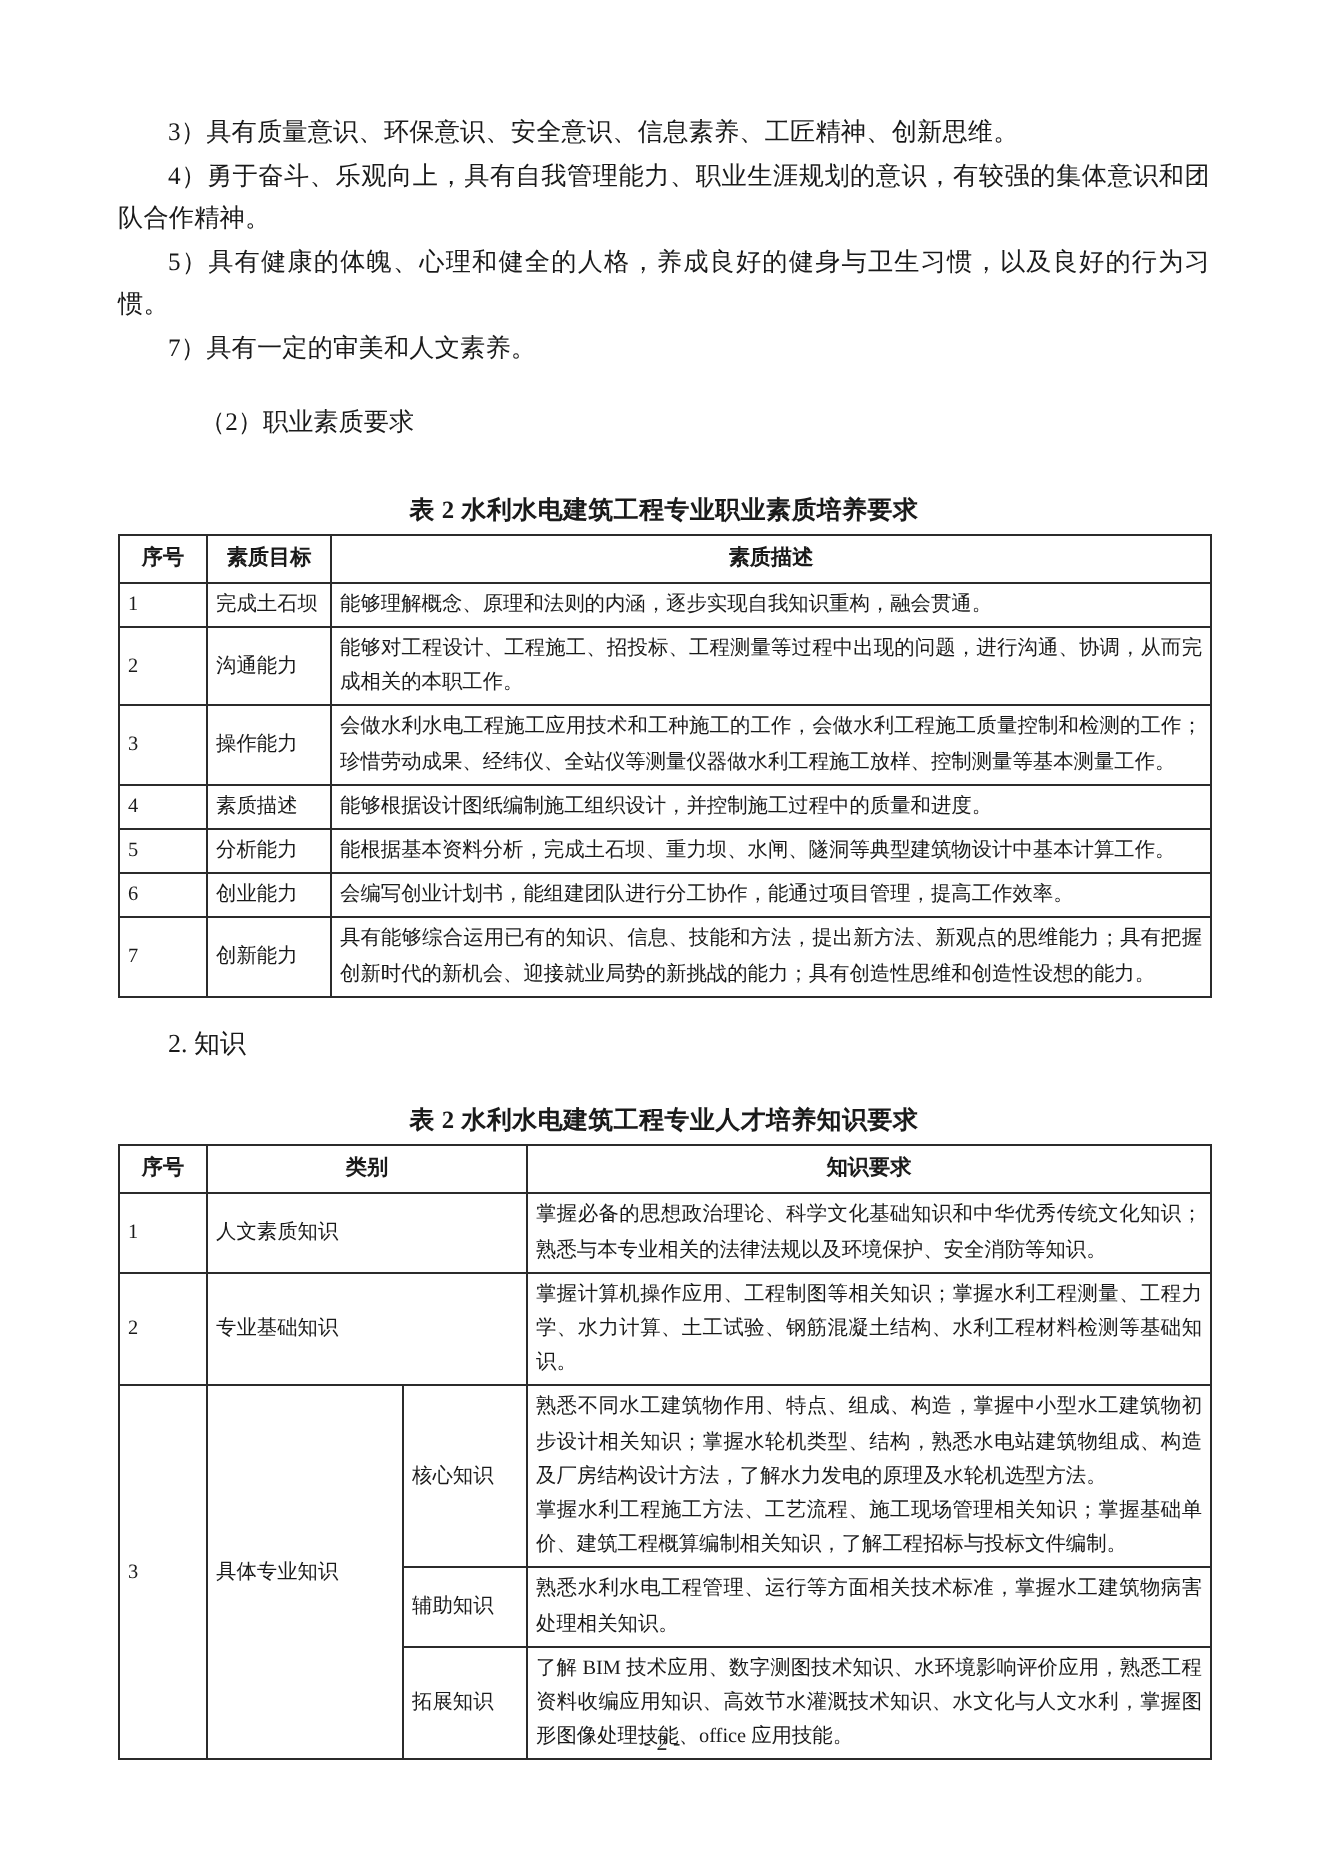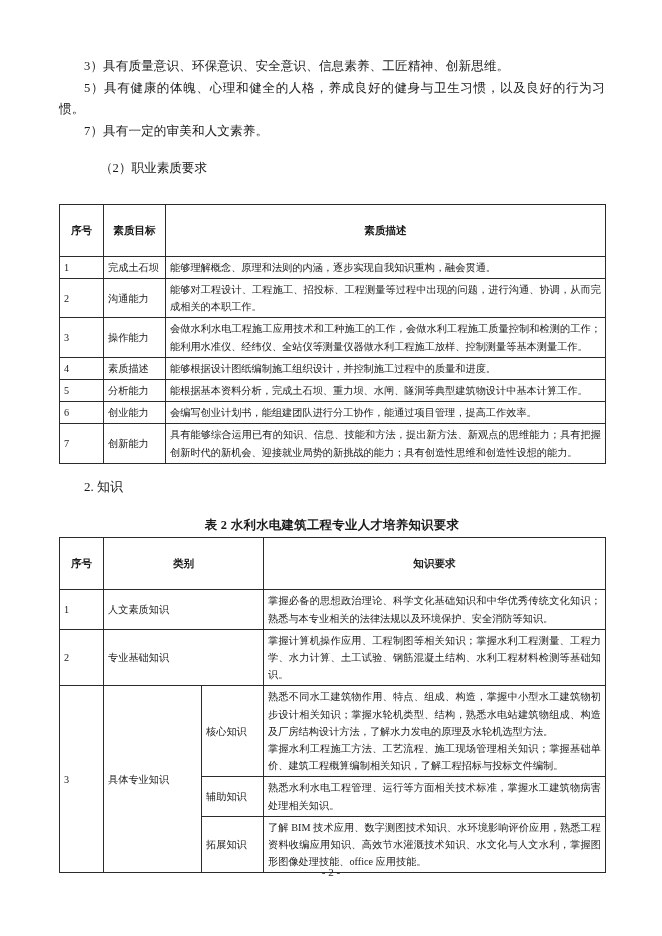--- a/index.html
+++ b/index.html
@@ -78,21 +78,21 @@
     vertical-align: middle;
     font-size: 10.2px;
     line-height: 17.2px;
     text-align: justify;
     text-justify: inter-ideograph;
   }
   table.doc-table th {
     font-weight: bold;
     text-align: center;
     font-size: 10.6px;
-    padding: 17px 4px;
+    padding: 3px 4px;
   }
   td.c-center {
     text-align: center;
   }
   td.c-desc {
     text-align: justify;
     text-justify: inter-ideograph;
     padding-left: 5px;
     padding-right: 5px;
   }
@@ -118,25 +118,27 @@
     font-family: "Liberation Serif", serif;
   }
 </style>
 </head>
 <body>
 
 <div class="page">
   <div class="content">
 
     <p class="para indent">3）具有质量意识、环保意识、安全意识、信息素养、工匠精神、创新思维。</p>
+    <p class="para indent">4）勇于奋斗、乐观向上，具有自我管理能力、职业生涯规划的意识，有较强的集体意识和团队合作精神。</p>
     <p class="para indent">5）具有健康的体魄、心理和健全的人格，养成良好的健身与卫生习惯，以及良好的行为习惯。</p>
     <p class="para indent">7）具有一定的审美和人文素养。</p>
     <p class="section-label">（2）职业素质要求</p>
 
     <div class="gap-6"></div>
+    <p class="table-caption">表 2   水利水电建筑工程专业职业素质培养要求</p>
     <div class="gap-2"></div>
 
     <table class="doc-table">
       <colgroup>
         <col style="width:44px">
         <col style="width:62px">
         <col style="width:440px">
       </colgroup>
       <thead>
         <tr>
@@ -152,21 +154,21 @@
           <td class="c-desc">能够理解概念、原理和法则的内涵，逐步实现自我知识重构，融会贯通。</td>
         </tr>
         <tr>
           <td class="c-center">2</td>
           <td class="c-center">沟通能力</td>
           <td class="c-desc">能够对工程设计、工程施工、招投标、工程测量等过程中出现的问题，进行沟通、协调，从而完成相关的本职工作。</td>
         </tr>
         <tr>
           <td class="c-center">3</td>
           <td class="c-center">操作能力</td>
-          <td class="c-desc">会做水利水电工程施工应用技术和工种施工的工作，会做水利工程施工质量控制和检测的工作；能利用水准仪、经纬仪、全站仪等测量仪器做水利工程施工放样、控制测量等基本测量工作。</td>
+          <td class="c-desc">会做水利水电工程施工应用技术和工种施工的工作，会做水利工程施工质量控制和检测的工作；珍惜劳动成果、经纬仪、全站仪等测量仪器做水利工程施工放样、控制测量等基本测量工作。</td>
         </tr>
         <tr>
           <td class="c-center">4</td>
           <td class="c-center">素质描述</td>
           <td class="c-desc">能够根据设计图纸编制施工组织设计，并控制施工过程中的质量和进度。</td>
         </tr>
         <tr>
           <td class="c-center">5</td>
           <td class="c-center">分析能力</td>
           <td class="c-desc">能根据基本资料分析，完成土石坝、重力坝、水闸、隧洞等典型建筑物设计中基本计算工作。</td>

